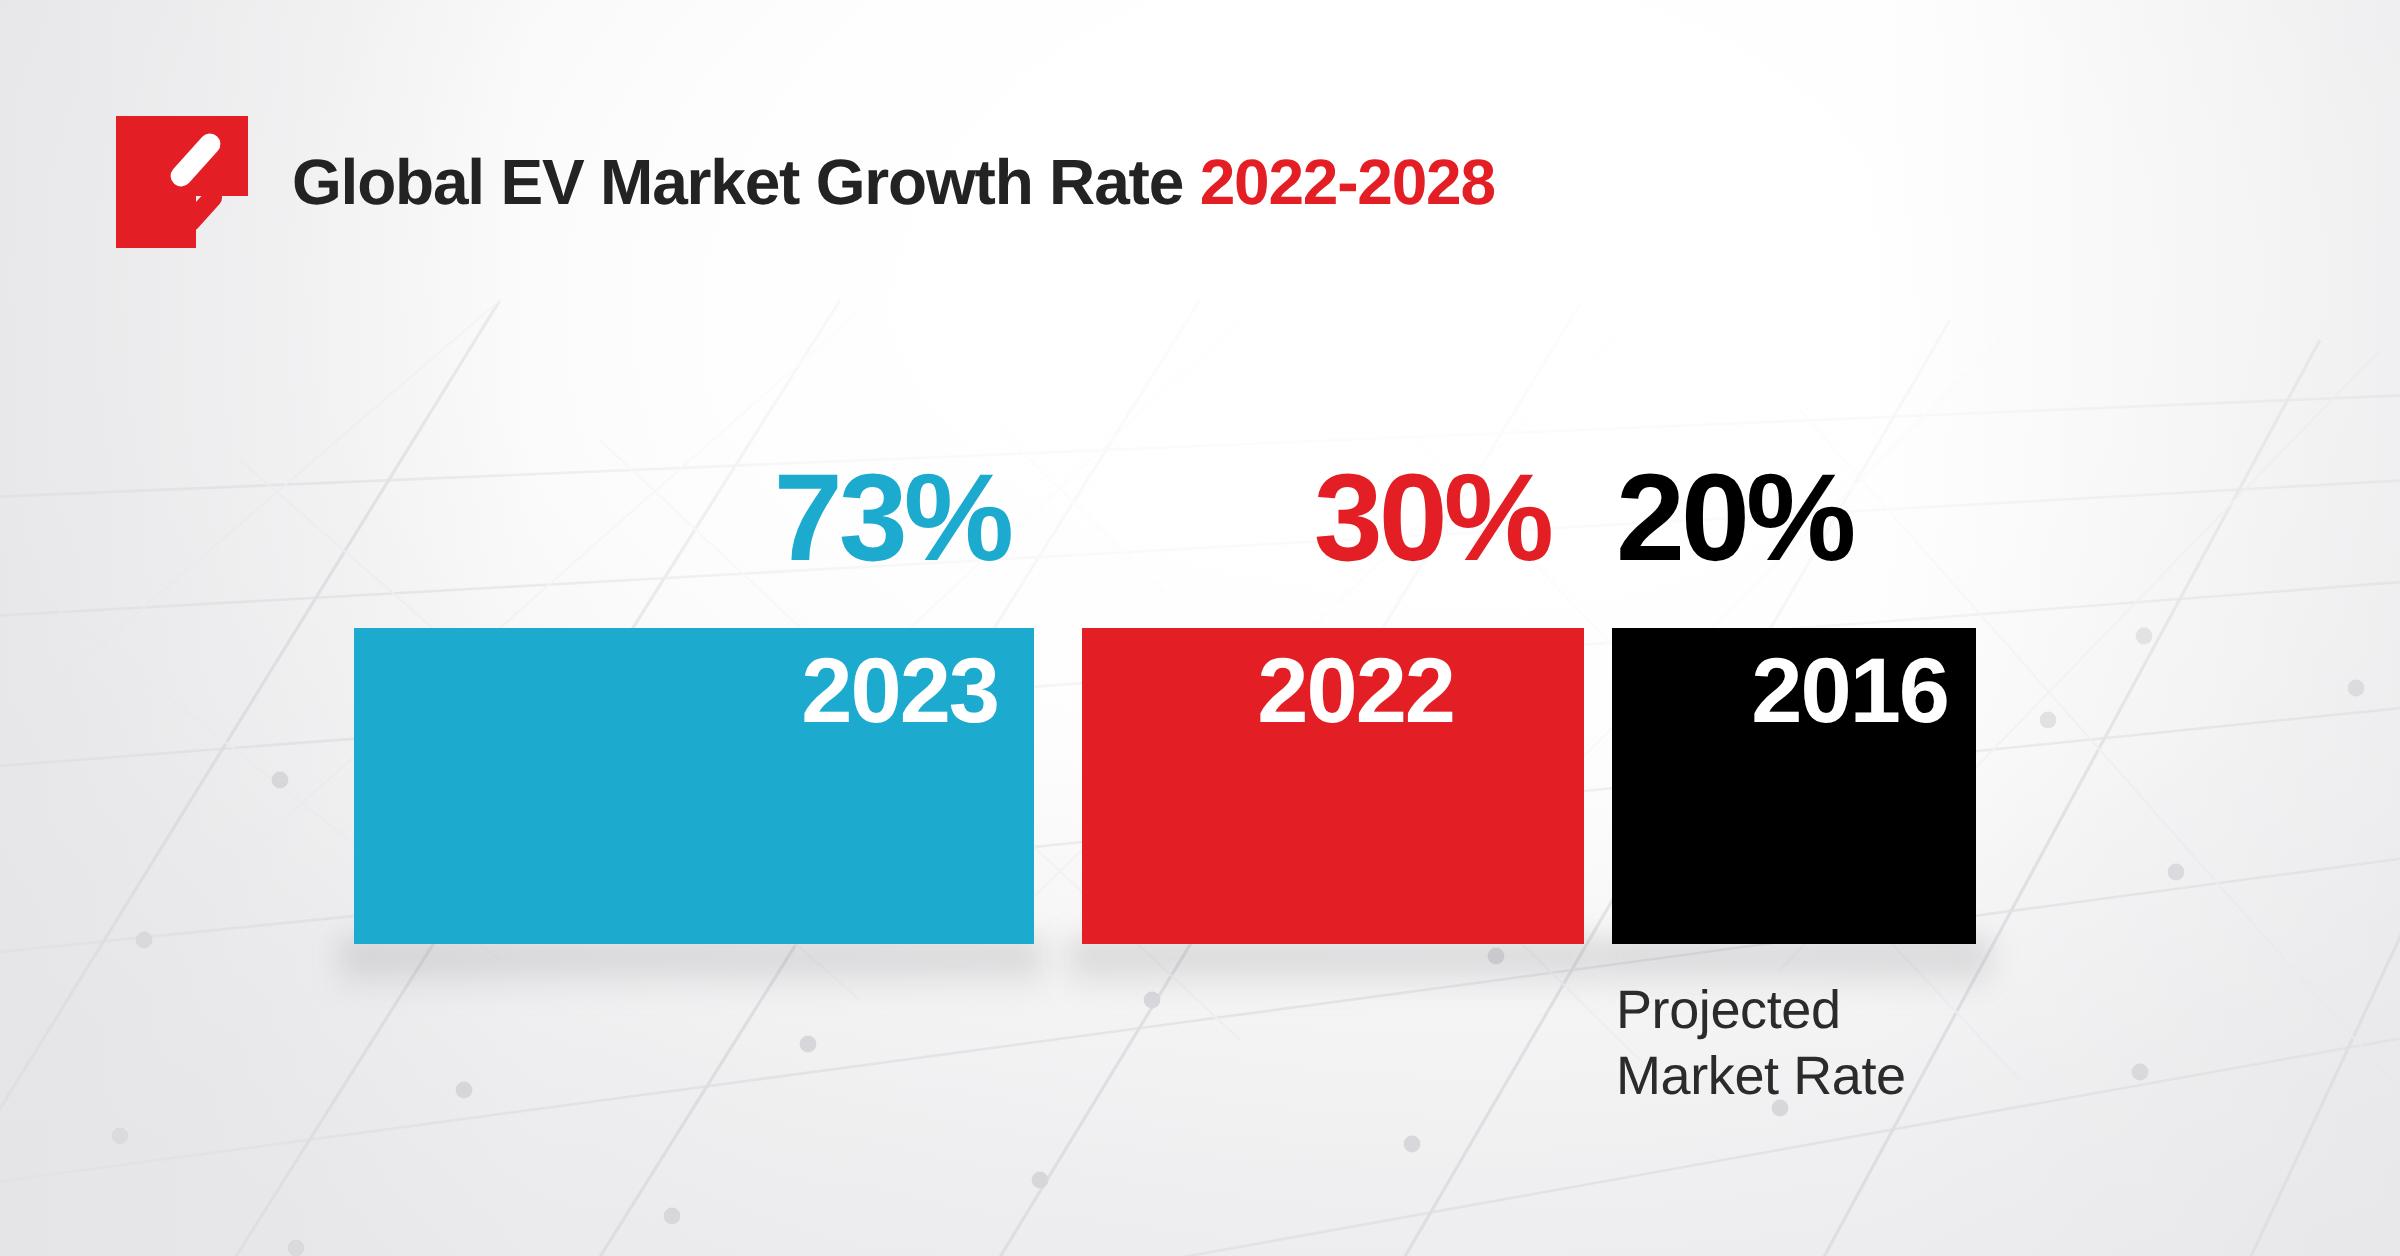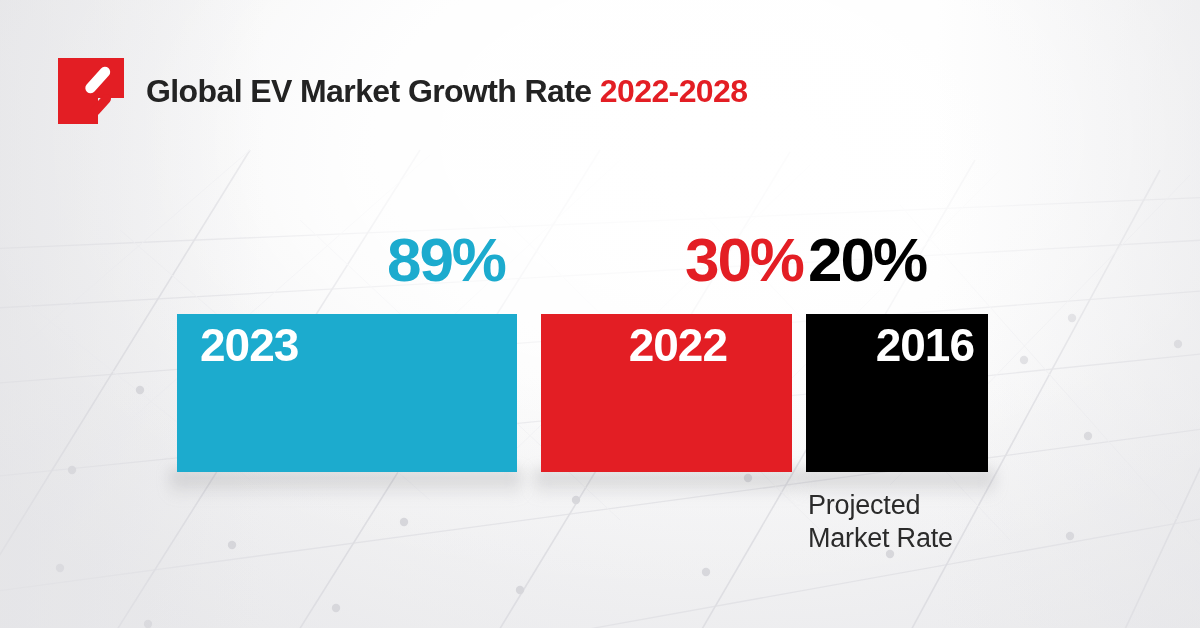--- a/index.html
+++ b/index.html
@@ -216,30 +216,30 @@
     </div>
   </div>
 
   <div class="chart">
 
     <div class="bar-group">
       <div class="bar-shadow" style="left:170px; width:352px;"></div>
       <div class="bar" style="left:177px; width:340px;">
         <div class="bar-rect" style="background:#1CABCE;"></div>
       </div>
-      <div class="pct" style="color:#1CABCE; left:177px; width:340px; text-align:right; padding-right:12px;">89%</div>
-      <div class="year" style="left:177px; width:340px; padding-right:18px;padding-left:23px;">2023</div>
+      <div class="pct" style="color:#1CABCE; left:177px; width:340px; text-align:right; padding-right:12px;">73%</div>
+      <div class="year" style="left:177px; width:340px; text-align:right; padding-right:18px;">2023</div>
     </div>
 
     <div class="bar-group">
       <div class="bar-shadow" style="left:534px; width:264px;"></div>
       <div class="bar" style="left:541px; width:251px;">
         <div class="bar-rect" style="background:#E31E24;"></div>
       </div>
-      <div class="pct" style="color:#E31E24; left:564px; width:251px; text-align:right; padding-right:12px;">30%</div>
+      <div class="pct" style="color:#E31E24; left:536px; width:251px; text-align:right; padding-right:12px;">30%</div>
       <div class="year" style="left:541px; width:204px; text-align:right; padding-right:18px;padding-left:20px;">2022</div>
     </div>
 
     <div class="bar-group">
       <div class="bar-shadow" style="left:799px; width:196px;"></div>
       <div class="bar" style="left:806px; width:182px;">
         <div class="bar-rect" style="background:#000000;"></div>
       </div>
       <div class="pct" style="color:#000000; left:806px; width:182px; text-align:left; padding-left:2px;">20%</div>
       <div class="year" style="left:806px; width:182px; text-align:right; padding-right:14px;">2016</div>

